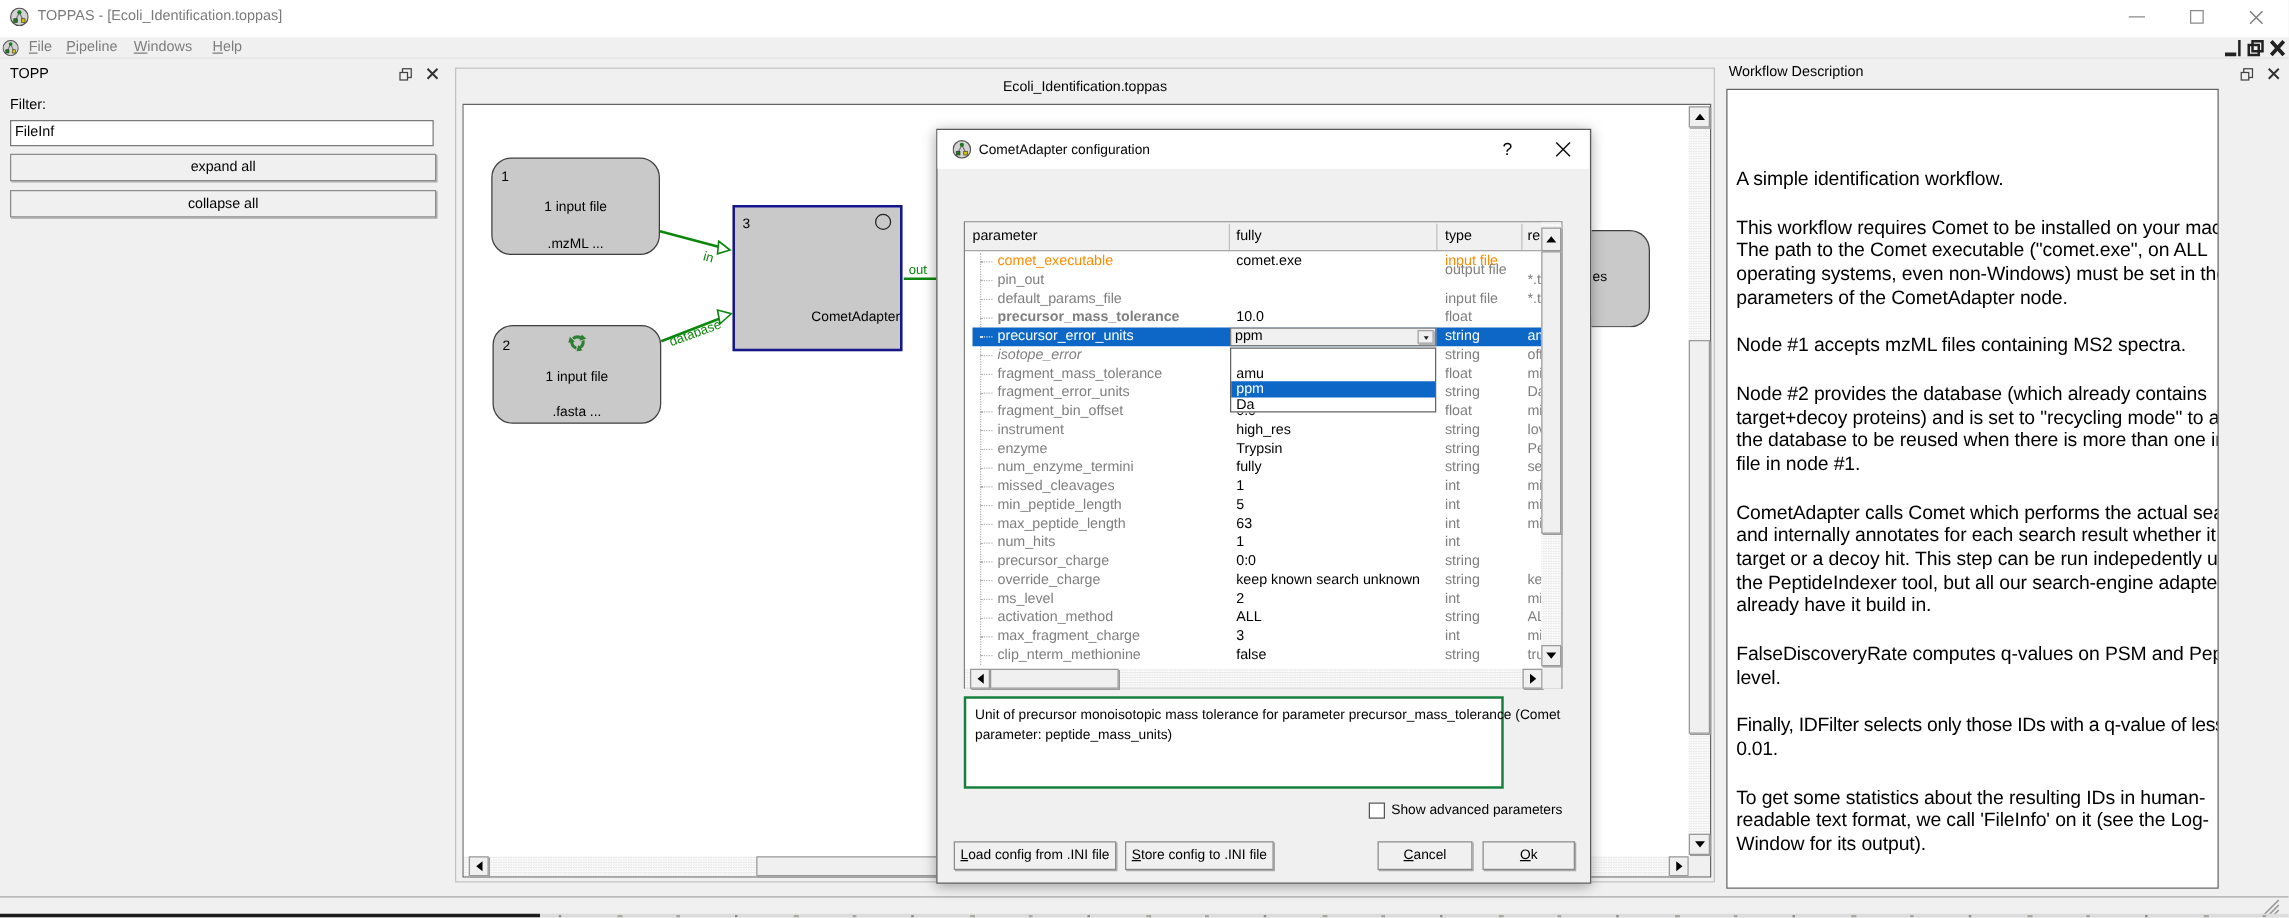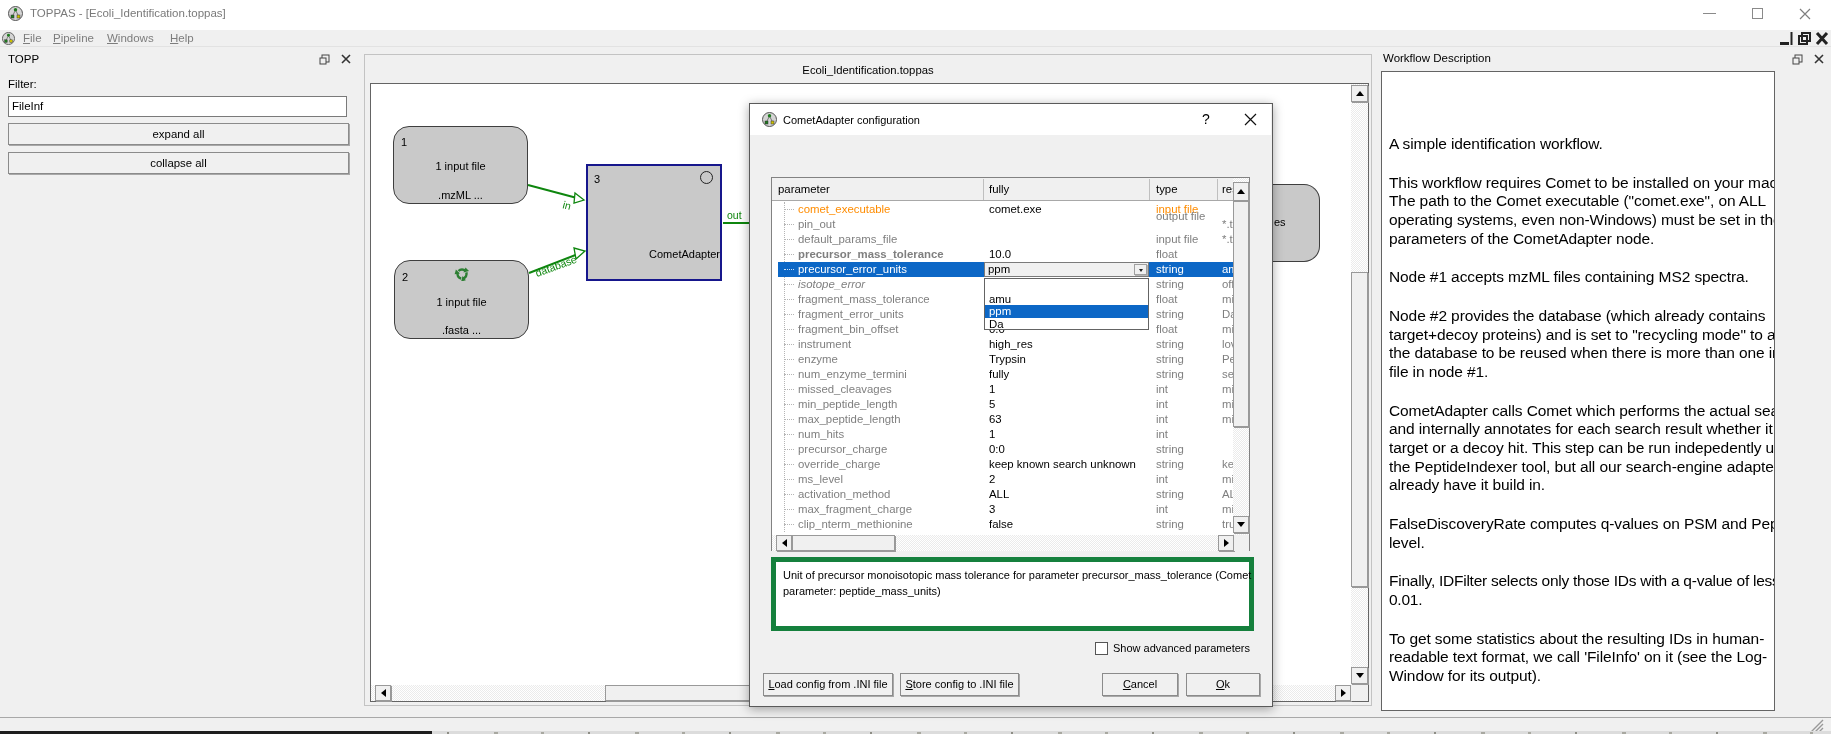--- a/index.html
+++ b/index.html
@@ -372,21 +372,21 @@
           <div class="tri-left"></div>
         </div>
         <div class="thumb" style="left:20px;top:357px;width:103px;height:16px;"></div>
         <div class="sbtn" style="left:446px;top:357px;width:16px;height:16px;">
           <div class="tri-right"></div>
         </div>
         <div class="abs" style="left:462px;top:357px;width:15px;height:16px;background:#f0f0f0;"></div>
       </div>
   </div>
 
-  <div class="abs" style="left:21px;top:453px;width:483px;height:74px;background:#fff;border:5px solid #15803d;">
+  <div class="abs" style="left:21px;top:453px;width:432px;height:74px;background:#fff;border:2px solid #15803d;">
     <div class="abs" style="left:7px;top:5px;line-height:16px;white-space:nowrap;">Unit of precursor monoisotopic mass tolerance for parameter precursor_mass_tolerance (Comet<br>parameter: peptide_mass_units)</div>
   </div>
 
   <div class="abs" style="left:345px;top:538px;width:13px;height:13px;background:#fff;border:1px solid #555;"></div>
   <div class="abs" style="left:363px;top:538px;">Show advanced parameters</div>
 
   <div class="btn" style="left:13px;top:569px;width:130px;height:23px;line-height:21px;"><u>L</u>oad config from .INI file</div>
   <div class="btn" style="left:150px;top:569px;width:119px;height:23px;line-height:21px;"><u>S</u>tore config to .INI file</div>
   <div class="btn" style="left:352px;top:569px;width:76px;height:23px;line-height:21px;"><u>C</u>ancel</div>
   <div class="btn" style="left:436px;top:569px;width:74px;height:23px;line-height:21px;"><u>O</u>k</div>

